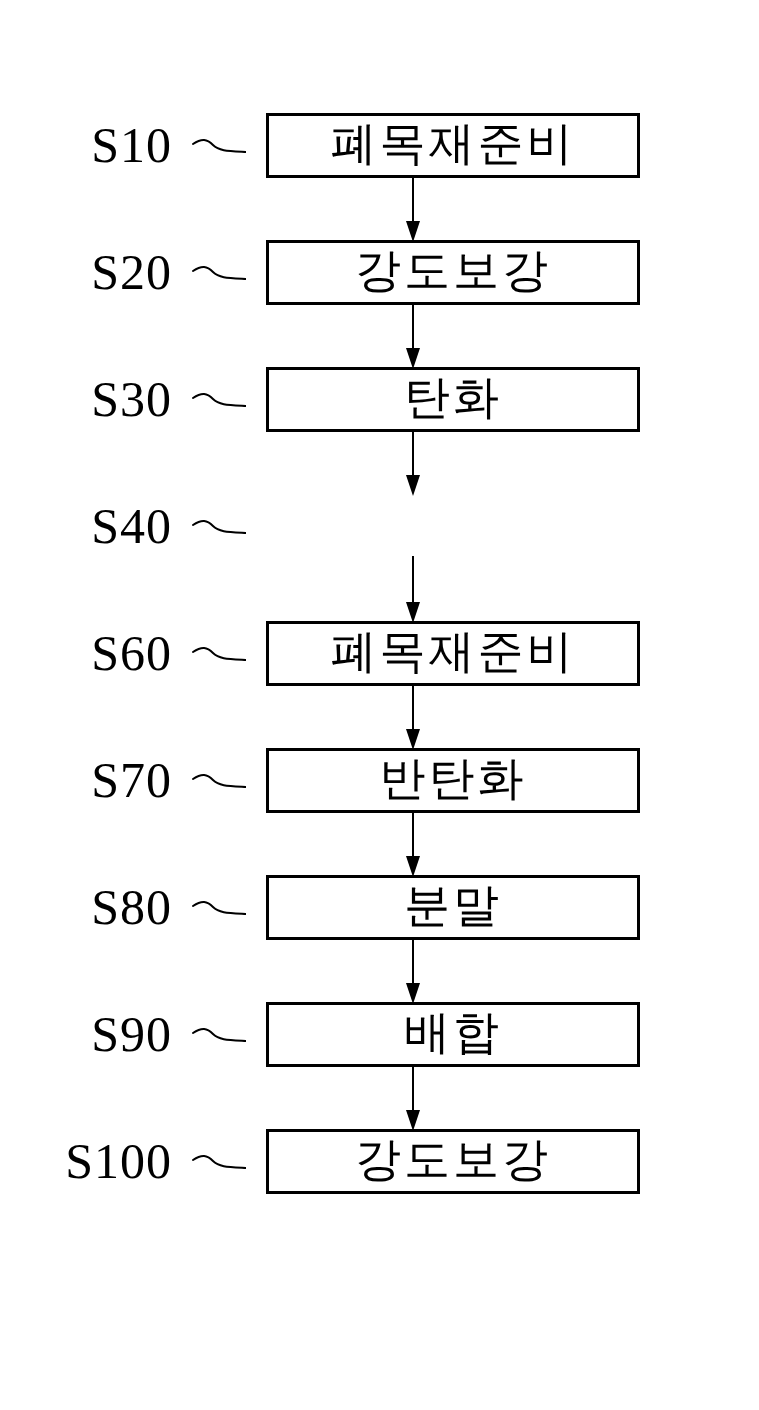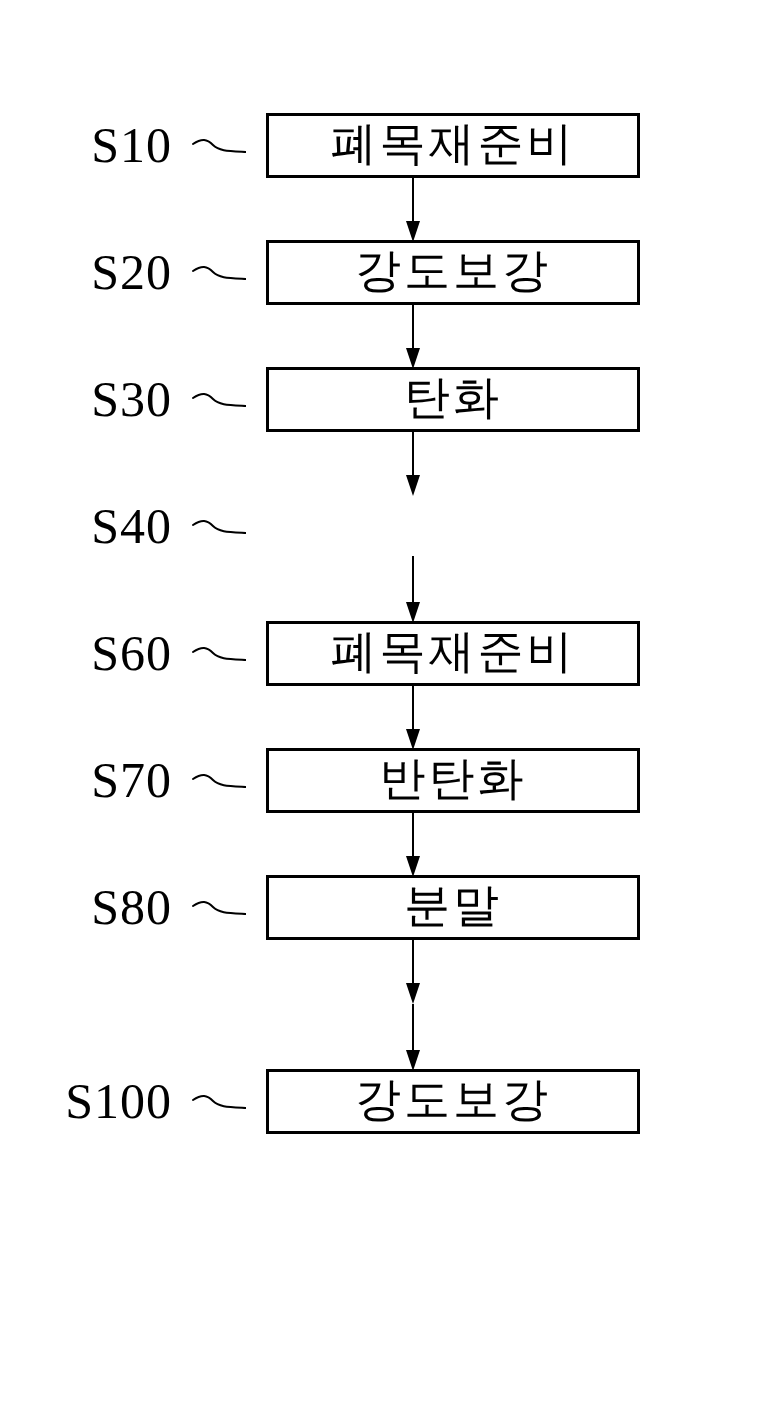--- a/index.html
+++ b/index.html
@@ -200,20 +200,29 @@
         <span class="step-box-label">분말</span>
       </div>
     </div>
     <div class="arrow">
       <div class="arrow-line"></div>
       <div class="arrow-head"></div>
     </div>
   </div>
 
   <div class="step">
+    <div class="step-row">
+      <div class="step-label">S90</div>
+      <svg class="connector" viewBox="0 0 54 30" xmlns="http://www.w3.org/2000/svg">
+        <path d="M 1 10 C 10 4, 15 5, 21 11 C 27 17, 36 17, 54 18"></path>
+      </svg>
+      <div class="step-box">
+        <span class="step-box-label">배합</span>
+      </div>
+    </div>
     <div class="arrow">
       <div class="arrow-line"></div>
       <div class="arrow-head"></div>
     </div>
   </div>
 
   <div class="step">
     <div class="step-row">
       <div class="step-label">S100</div>
       <svg class="connector" viewBox="0 0 54 30" xmlns="http://www.w3.org/2000/svg">

